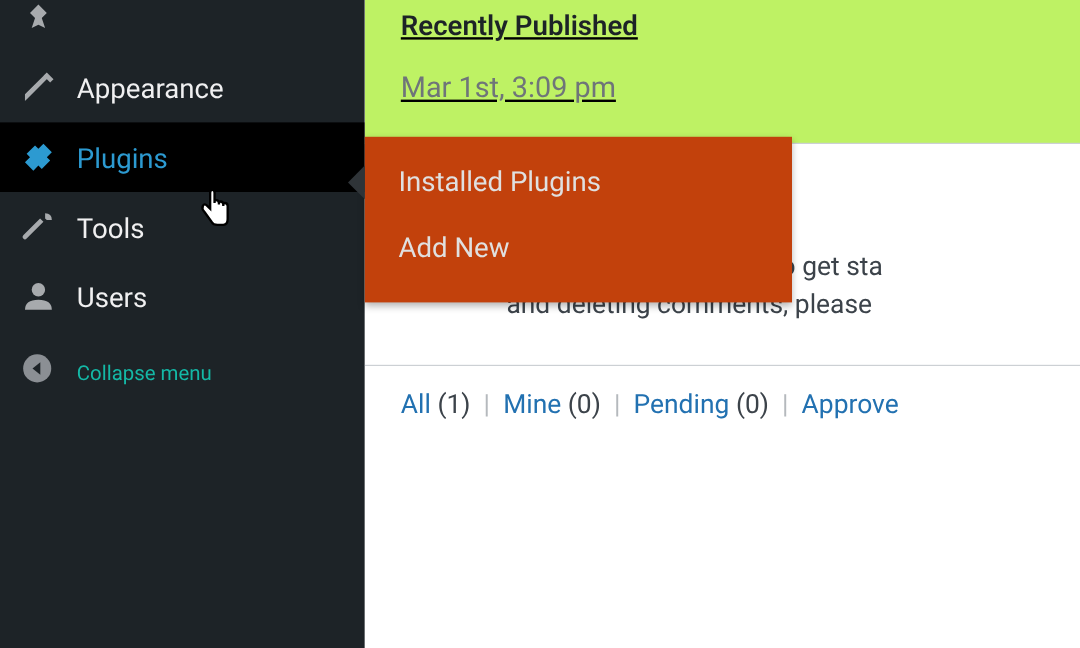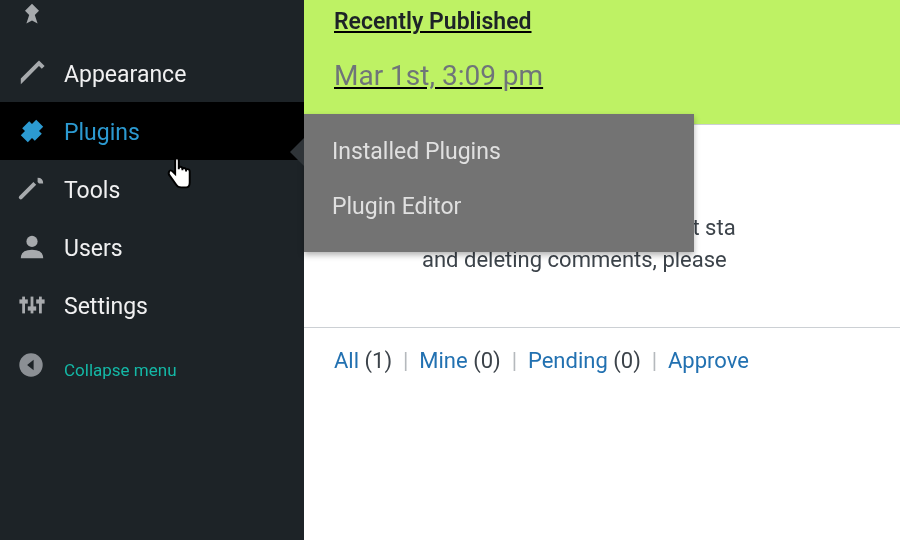--- a/index.html
+++ b/index.html
@@ -44,22 +44,22 @@
     .sidebar-item .icon svg { fill: #a7aaad; }
     .sidebar-item.active .icon svg { fill: #2c9ad1; }
     .sidebar-item.collapse { color: #14b8a6; font-size: 17px; padding-top: 16px; }
     .sidebar-item.collapse .icon svg { fill: #8b8f94; }
     .sidebar-item.partial-top { padding-top: 0; }
 
     .flyout {
       position: absolute;
       left: 304px;
       top: 114px;
-      width: 390px;
-      background: #737373;
+      width: 356px;
+      background: #c2410c;
       color: #e0e0e0;
       padding: 10px 0 18px 0;
       box-shadow: 0 3px 6px rgba(0,0,0,0.3);
       z-index: 10;
     }
     .flyout::before {
       content: "";
       position: absolute;
       left: -14px;
       top: 24px;
@@ -98,42 +98,42 @@
       text-decoration: underline;
     }
     .widget-title {
       font-size: 23px;
       font-weight: 600;
       color: #1d2327;
       padding-top: 8px;
       padding-bottom: 6px;
     }
     .widget-date {
-      font-size: 28px;
+      font-size: 24px;
       color: #6f7579;
       padding-top: 18px;
     }
     .comment-row {
       display: flex;
       margin-top: 54px;
       padding: 0 30px;
     }
     .avatar {
       width: 64px;
       height: 64px;
       margin-right: 24px;
       flex-shrink: 0;
       margin-top: 4px;
     }
     .comment-body { flex: 1; font-size: 22px; color: #1d2327; line-height: 1.48; white-space: nowrap; }
     .comment-author-link { color: #2271b1; }
     .comment-author-suffix { color: #3c434a; }
     .comment-text { color: #3c434a; }
     .filter-row {
-      margin-top: 50px;
+      margin-top: 32px;
       padding: 20px 30px 0 30px;
       font-size: 22px;
       color: #3c434a;
       border-top: 1px solid #ccd0d4;
       white-space: nowrap;
     }
     .filter-link { color: #2271b1; cursor: pointer; }
     .filter-count { color: #3c434a; }
     .filter-sep { color: #b5b9bd; }
   </style>
@@ -180,48 +180,35 @@
   <div class="sidebar-item">
     <span class="icon">
       <svg viewBox="0 0 20 20" width="28" height="28">
           <circle cx="10" cy="6" r="4"></circle>
           <path d="M2 18 Q2 12 10 12 Q18 12 18 18 Z"></path>
         </svg>
     </span>
     <span>Users</span>
   </div>
 
-  <div class="sidebar-item">
-    <span class="icon">
-      <svg viewBox="0 0 20 20" width="28" height="28">
-          <rect x="3" y="4" width="2" height="12"></rect>
-          <rect x="9" y="4" width="2" height="12"></rect>
-          <rect x="15" y="4" width="2" height="12"></rect>
-          <rect x="1" y="6" width="6" height="3"></rect>
-          <rect x="7" y="11" width="6" height="3"></rect>
-          <rect x="13" y="6" width="6" height="3"></rect>
-        </svg>
-    </span>
-    <span>Settings</span>
-  </div>
 
   <div class="sidebar-item collapse">
     <span class="icon">
       <svg viewBox="0 0 20 20" width="26" height="26">
           <circle cx="10" cy="10" r="9" fill="#8b8f94"></circle>
           <path d="M12 6 L7 10 L12 14 Z" fill="#1d2327"></path>
         </svg>
     </span>
     <span>Collapse menu</span>
   </div>
 </div>
 
 <div class="flyout">
   <div class="flyout-item">Installed Plugins</div>
-  <div class="flyout-item">Plugin Editor</div>
+  <div class="flyout-item">Add New</div>
 </div>
 
 <div class="cursor-hand">
   <svg width="30" height="34" viewBox="0 0 24 28">
     <path d="M8 3 L8 14 L6 12 Q4 10 3 12 Q2 14 4 16 L9 23 Q10 25 13 25 L17 25 Q20 25 20 21 L20 12 Q20 10 18 10 Q17 10 17 12 L17 11 Q17 9 15 9 Q14 9 14 11 L14 10 Q14 8 12 8 Q11 8 11 10 L11 3 Q11 1 9.5 1 Q8 1 8 3 Z" fill="#fff" stroke="#000" stroke-width="1.6"></path>
   </svg>
 </div>
 
 <div class="main">
   <div class="widget">

